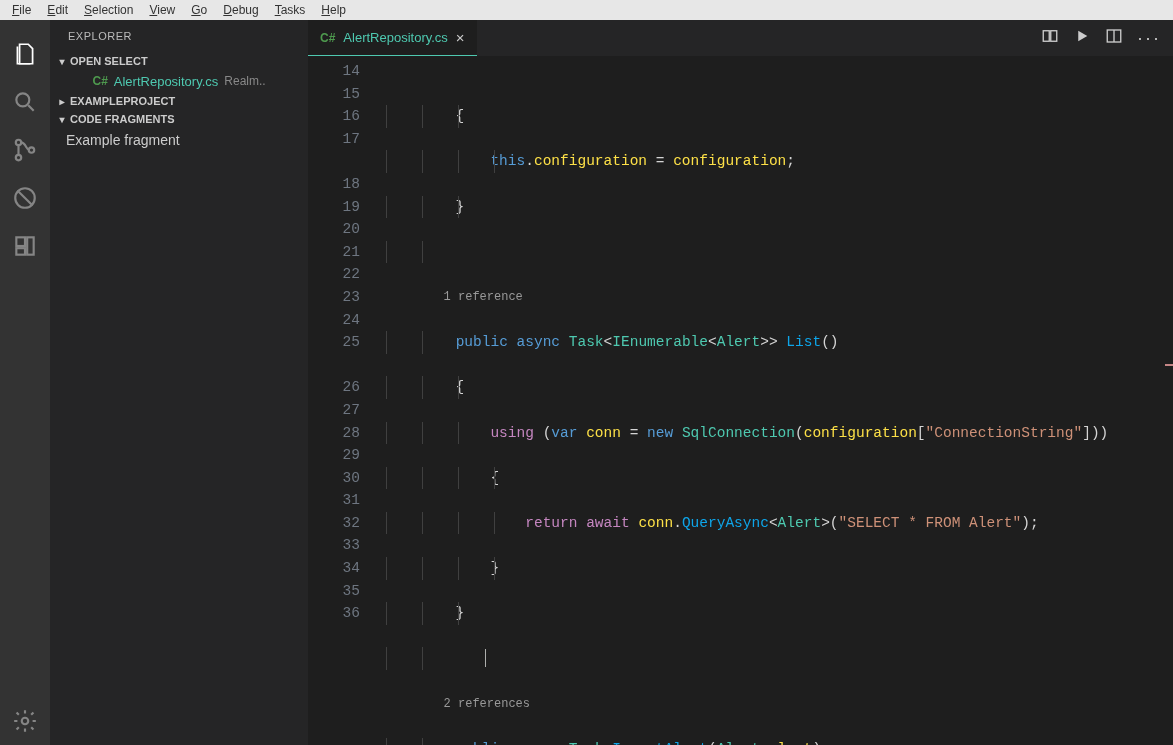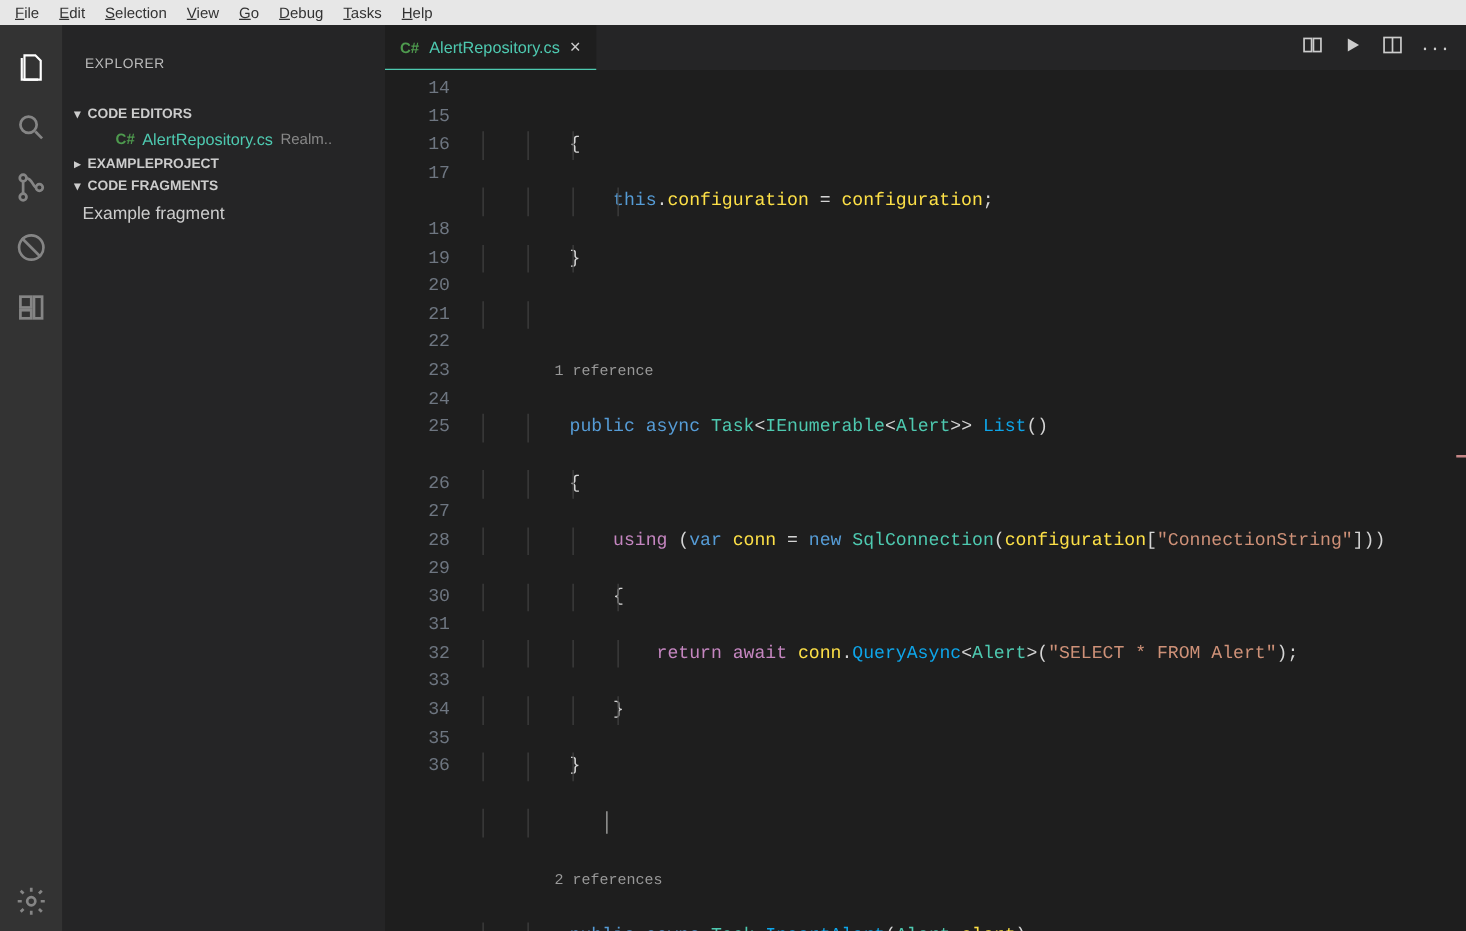--- a/index.html
+++ b/index.html
@@ -40,21 +40,21 @@
 .activitybar .icon.active { color: #fff; }
 .activitybar .spacer { flex: 1; }
 .activitybar svg { width: 26px; height: 26px; }
 .sidebar {
   width: 258px;
   background: #252526;
   display: flex; flex-direction: column;
   font-size: 13px;
 }
 .sidebar-title {
-  padding: 25px 18px;
+  padding: 10px 18px;
   font-size: 11px;
   letter-spacing: 0.5px;
   color: #bbb;
 }
 .section-header {
   display: flex; align-items: center;
   padding: 3px 4px;
   font-weight: bold;
   font-size: 11px;
   color: #ccc;
@@ -206,21 +206,21 @@
           <circle cx="12" cy="12" r="3"></circle>
           <path d="M12 2v3M12 19v3M4.2 4.2l2.1 2.1M17.7 17.7l2.1 2.1M2 12h3M19 12h3M4.2 19.8l2.1-2.1M17.7 6.3l2.1-2.1"></path>
         </svg>
     </div>
   </div>
 
   <div class="sidebar">
     <div class="sidebar-title">EXPLORER</div>
     <div class="section-header">
       <span class="chev">▾</span>
-      <span>CODE EDITORS</span>
+      <span>OPEN SELECT</span>
     </div>
     <div class="open-editor-item">
       <span class="dot">●</span>
       <span class="csicon">C#</span>
       <span>AlertRepository.cs</span>
       <span class="suffix">Realm..</span>
     </div>
     <div class="section-header">
       <span class="chev">▸</span>
       <span>EXAMPLEPROJECT</span>

